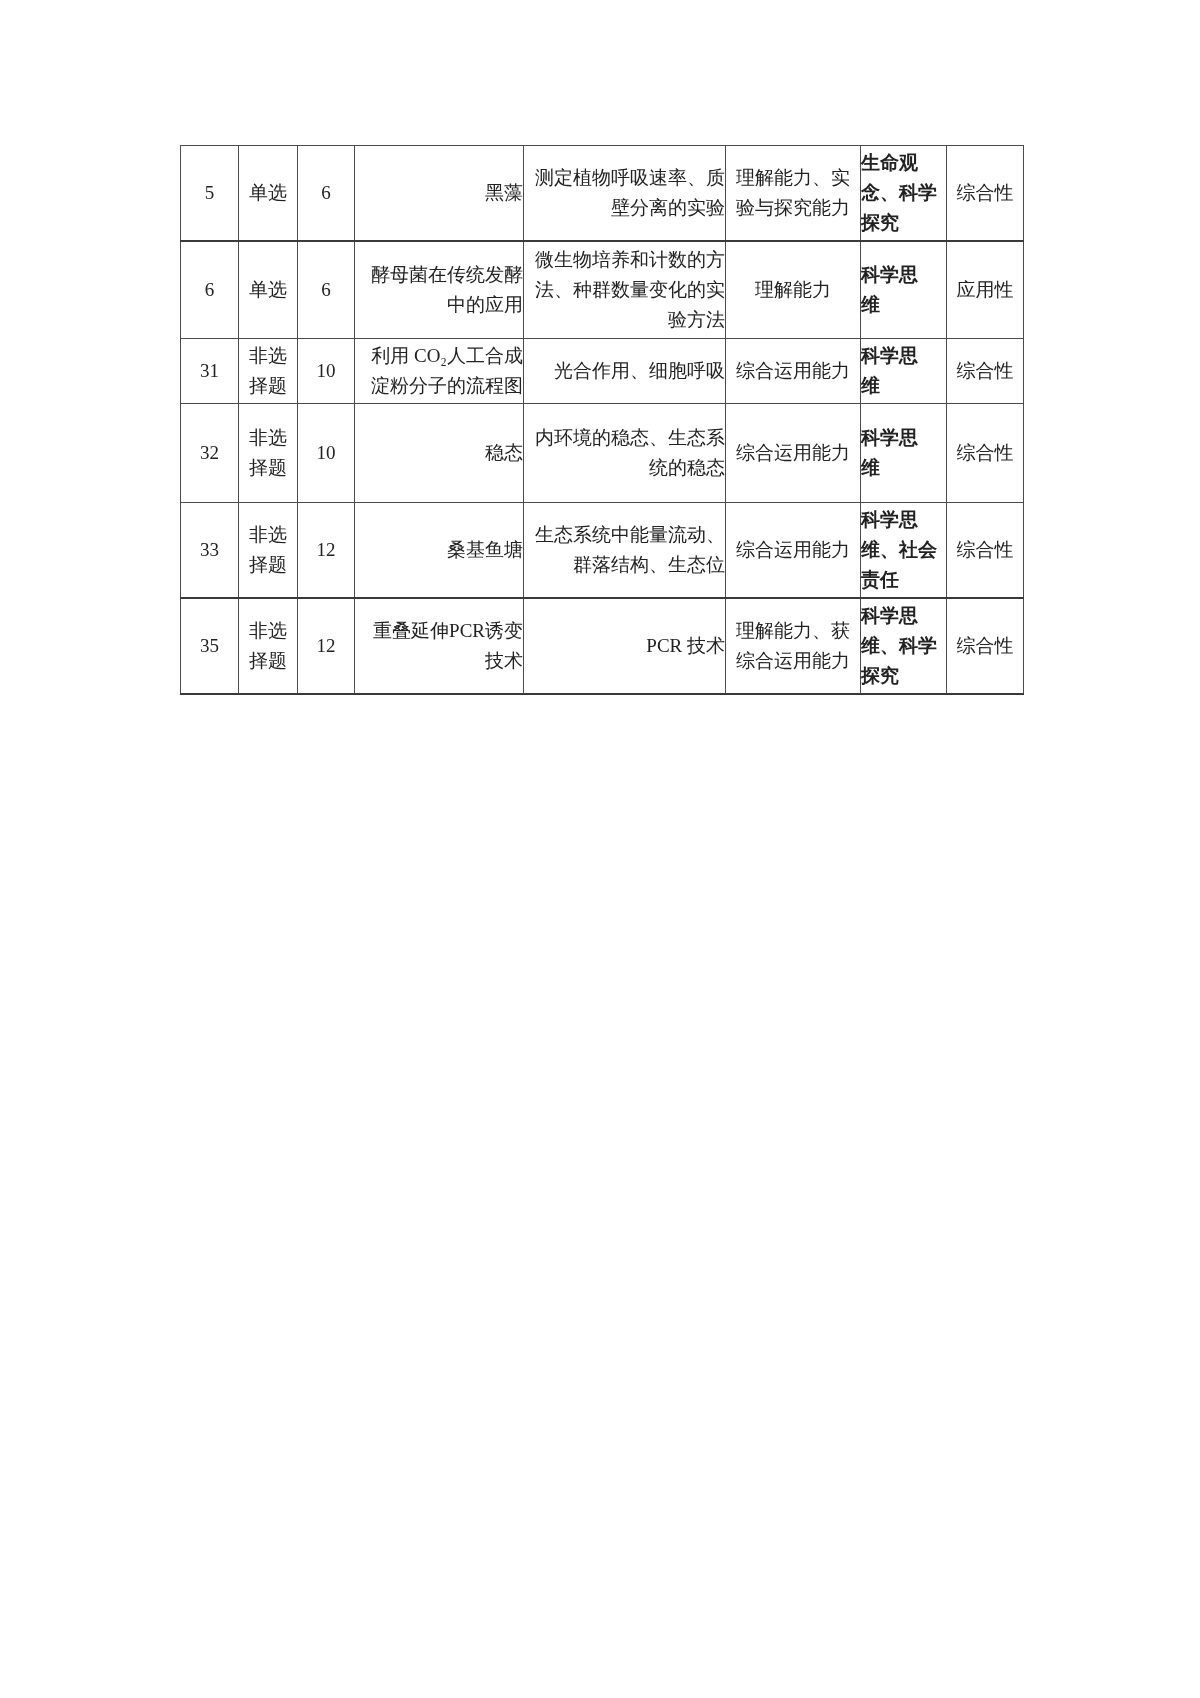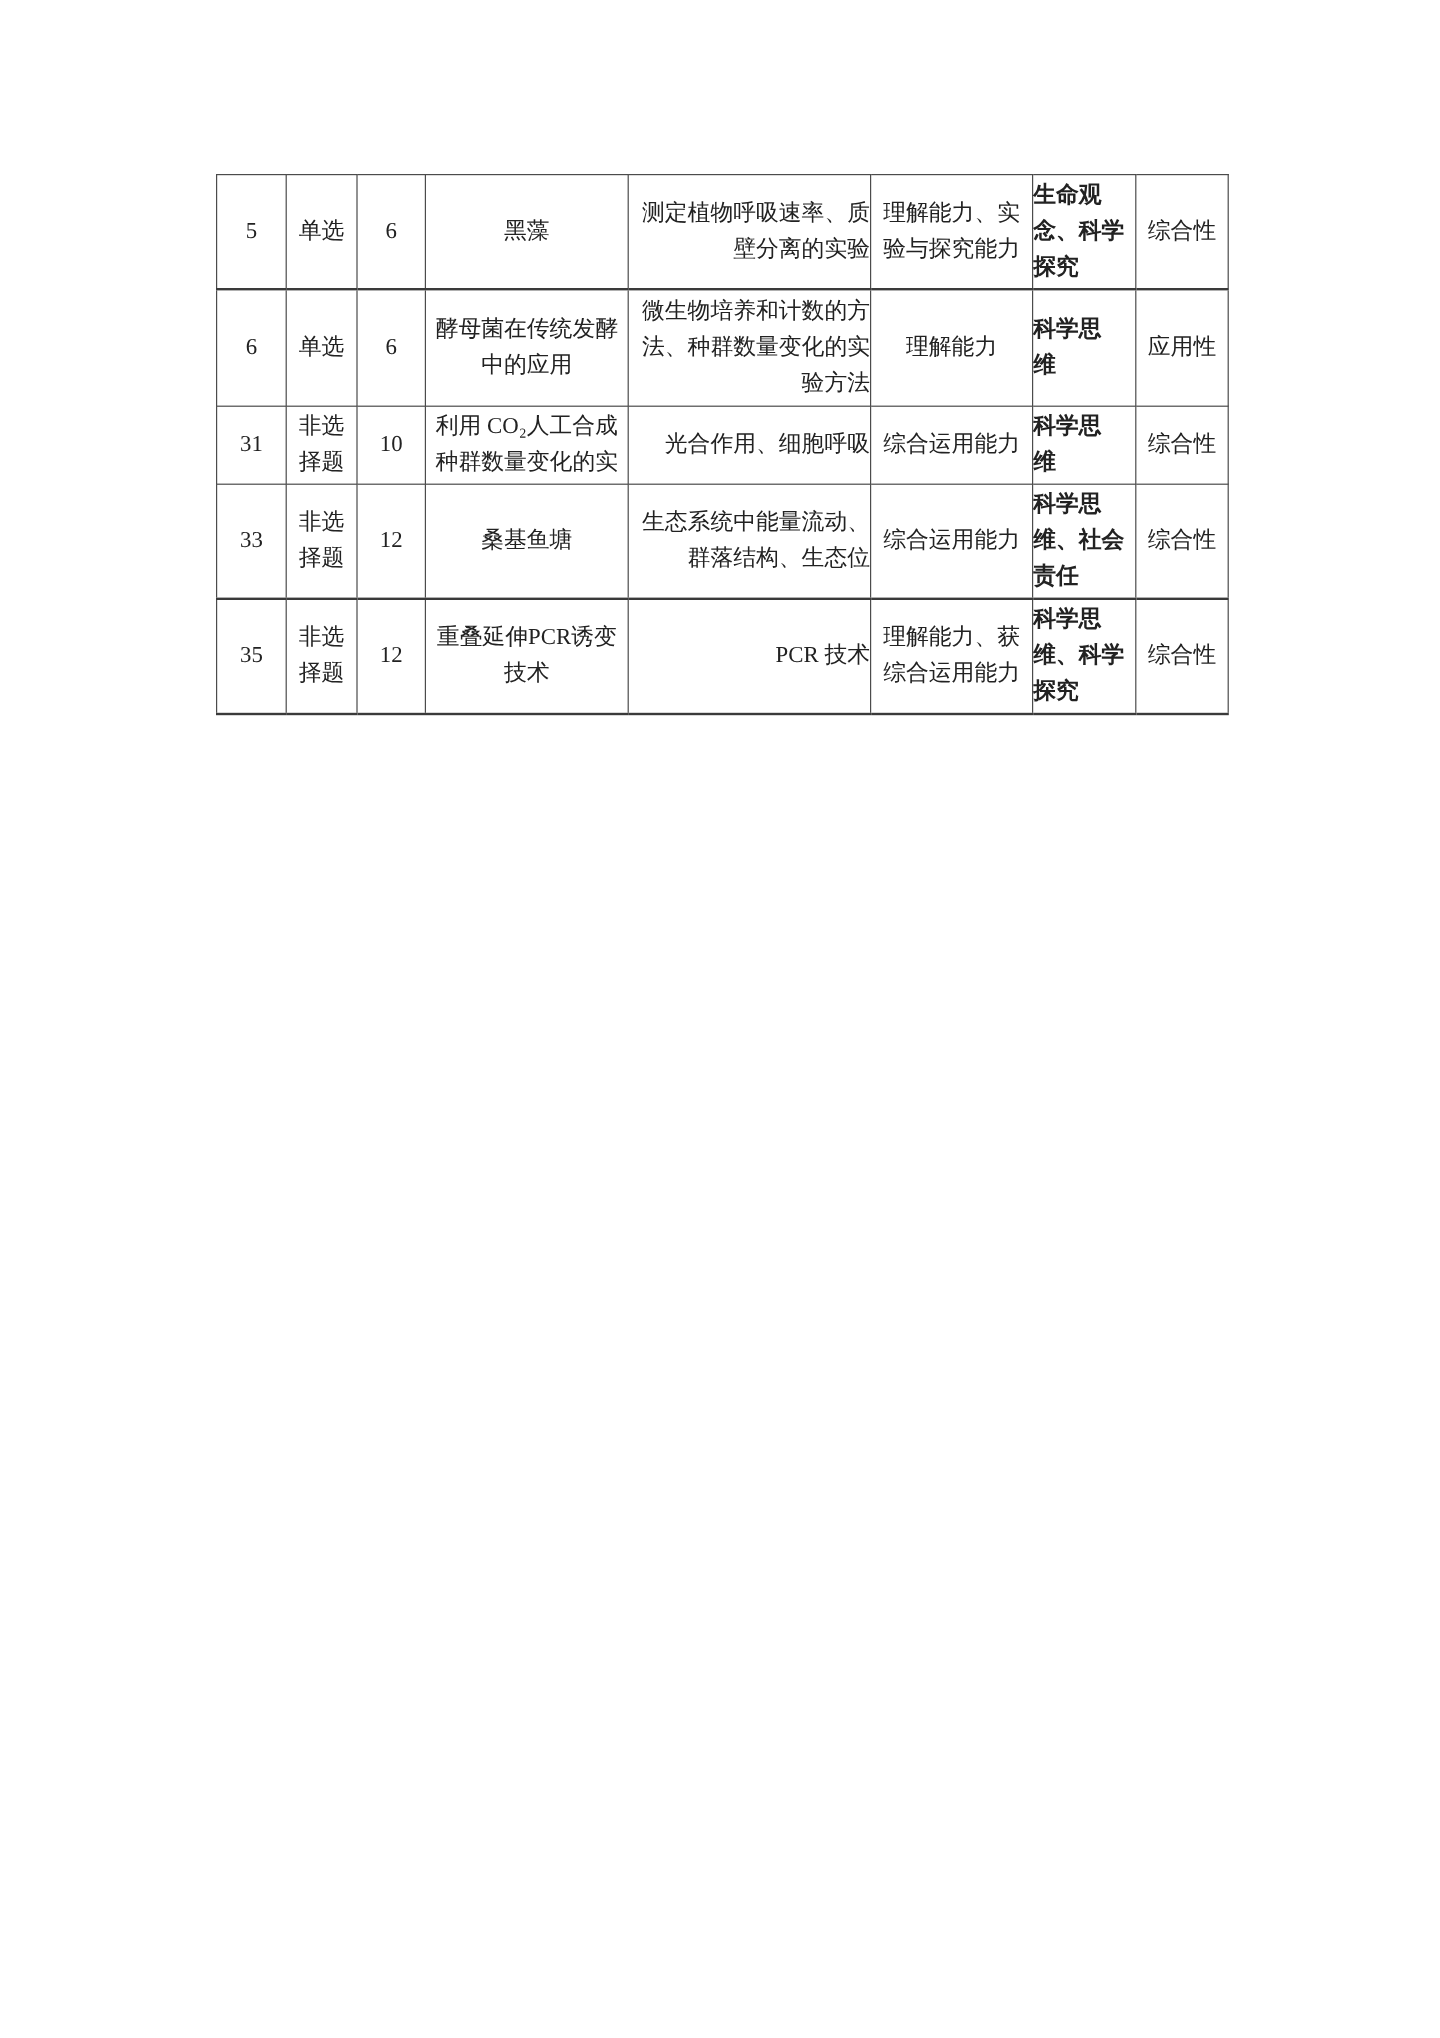--- a/index.html
+++ b/index.html
@@ -33,21 +33,21 @@
     white-space: pre-line;
     word-break: keep-all;
     padding: 2px 0 2px 0;
     color: #222222;
   }
   
   tr.hb td { border-bottom-width: 2px; border-bottom-color: #3a3a3a; }
   tr.last td { border-bottom-width: 2px; border-bottom-color: #3a3a3a; }
 
   td.c-no, td.c-type, td.c-score, td.c-prop { text-align: center; }
-  td.c-ctx  { text-align: center; padding-left: 9px;  }
+  td.c-ctx  { text-align: right; padding-left: 9px;  }
   td.c-cont { text-align: right; padding-left: 12px; }
   td.c-abil { text-align: center; padding-left: 11px; }
   td.c-lit  { text-align: left; padding-left: 8px; font-weight: bold;  }
 
   tr.r0 { height: 93px; }
   tr.r1 { height: 97px; }
   tr.r2 { height: 63px; padding-left: 20px; }
   tr.r3 { height: 99px; }
   tr.r4 { height: 95px; }
   tr.r5 { height: 63px; }
@@ -96,22 +96,35 @@
         <td class="c-lit">科学思
 维</td>
         <td class="c-prop">应用性</td>
       </tr>
       <tr class="r2">
         <td class="c-no">31</td>
         <td class="c-type">非选
 择题</td>
         <td class="c-score">10</td>
         <td class="c-ctx">利用 CO₂人工合成
-种群数量变化的实</td>
+淀粉分子的流程图</td>
         <td class="c-cont">光合作用、细胞呼吸</td>
+        <td class="c-abil">综合运用能力</td>
+        <td class="c-lit">科学思
+维</td>
+        <td class="c-prop">综合性</td>
+      </tr>
+      <tr class="r3">
+        <td class="c-no">32</td>
+        <td class="c-type">非选
+择题</td>
+        <td class="c-score">10</td>
+        <td class="c-ctx">稳态</td>
+        <td class="c-cont">内环境的稳态、生态系
+统的稳态</td>
         <td class="c-abil">综合运用能力</td>
         <td class="c-lit">科学思
 维</td>
         <td class="c-prop">综合性</td>
       </tr>
       <tr class="r4 hb">
         <td class="c-no">33</td>
         <td class="c-type">非选
 择题</td>
         <td class="c-score">12</td>

